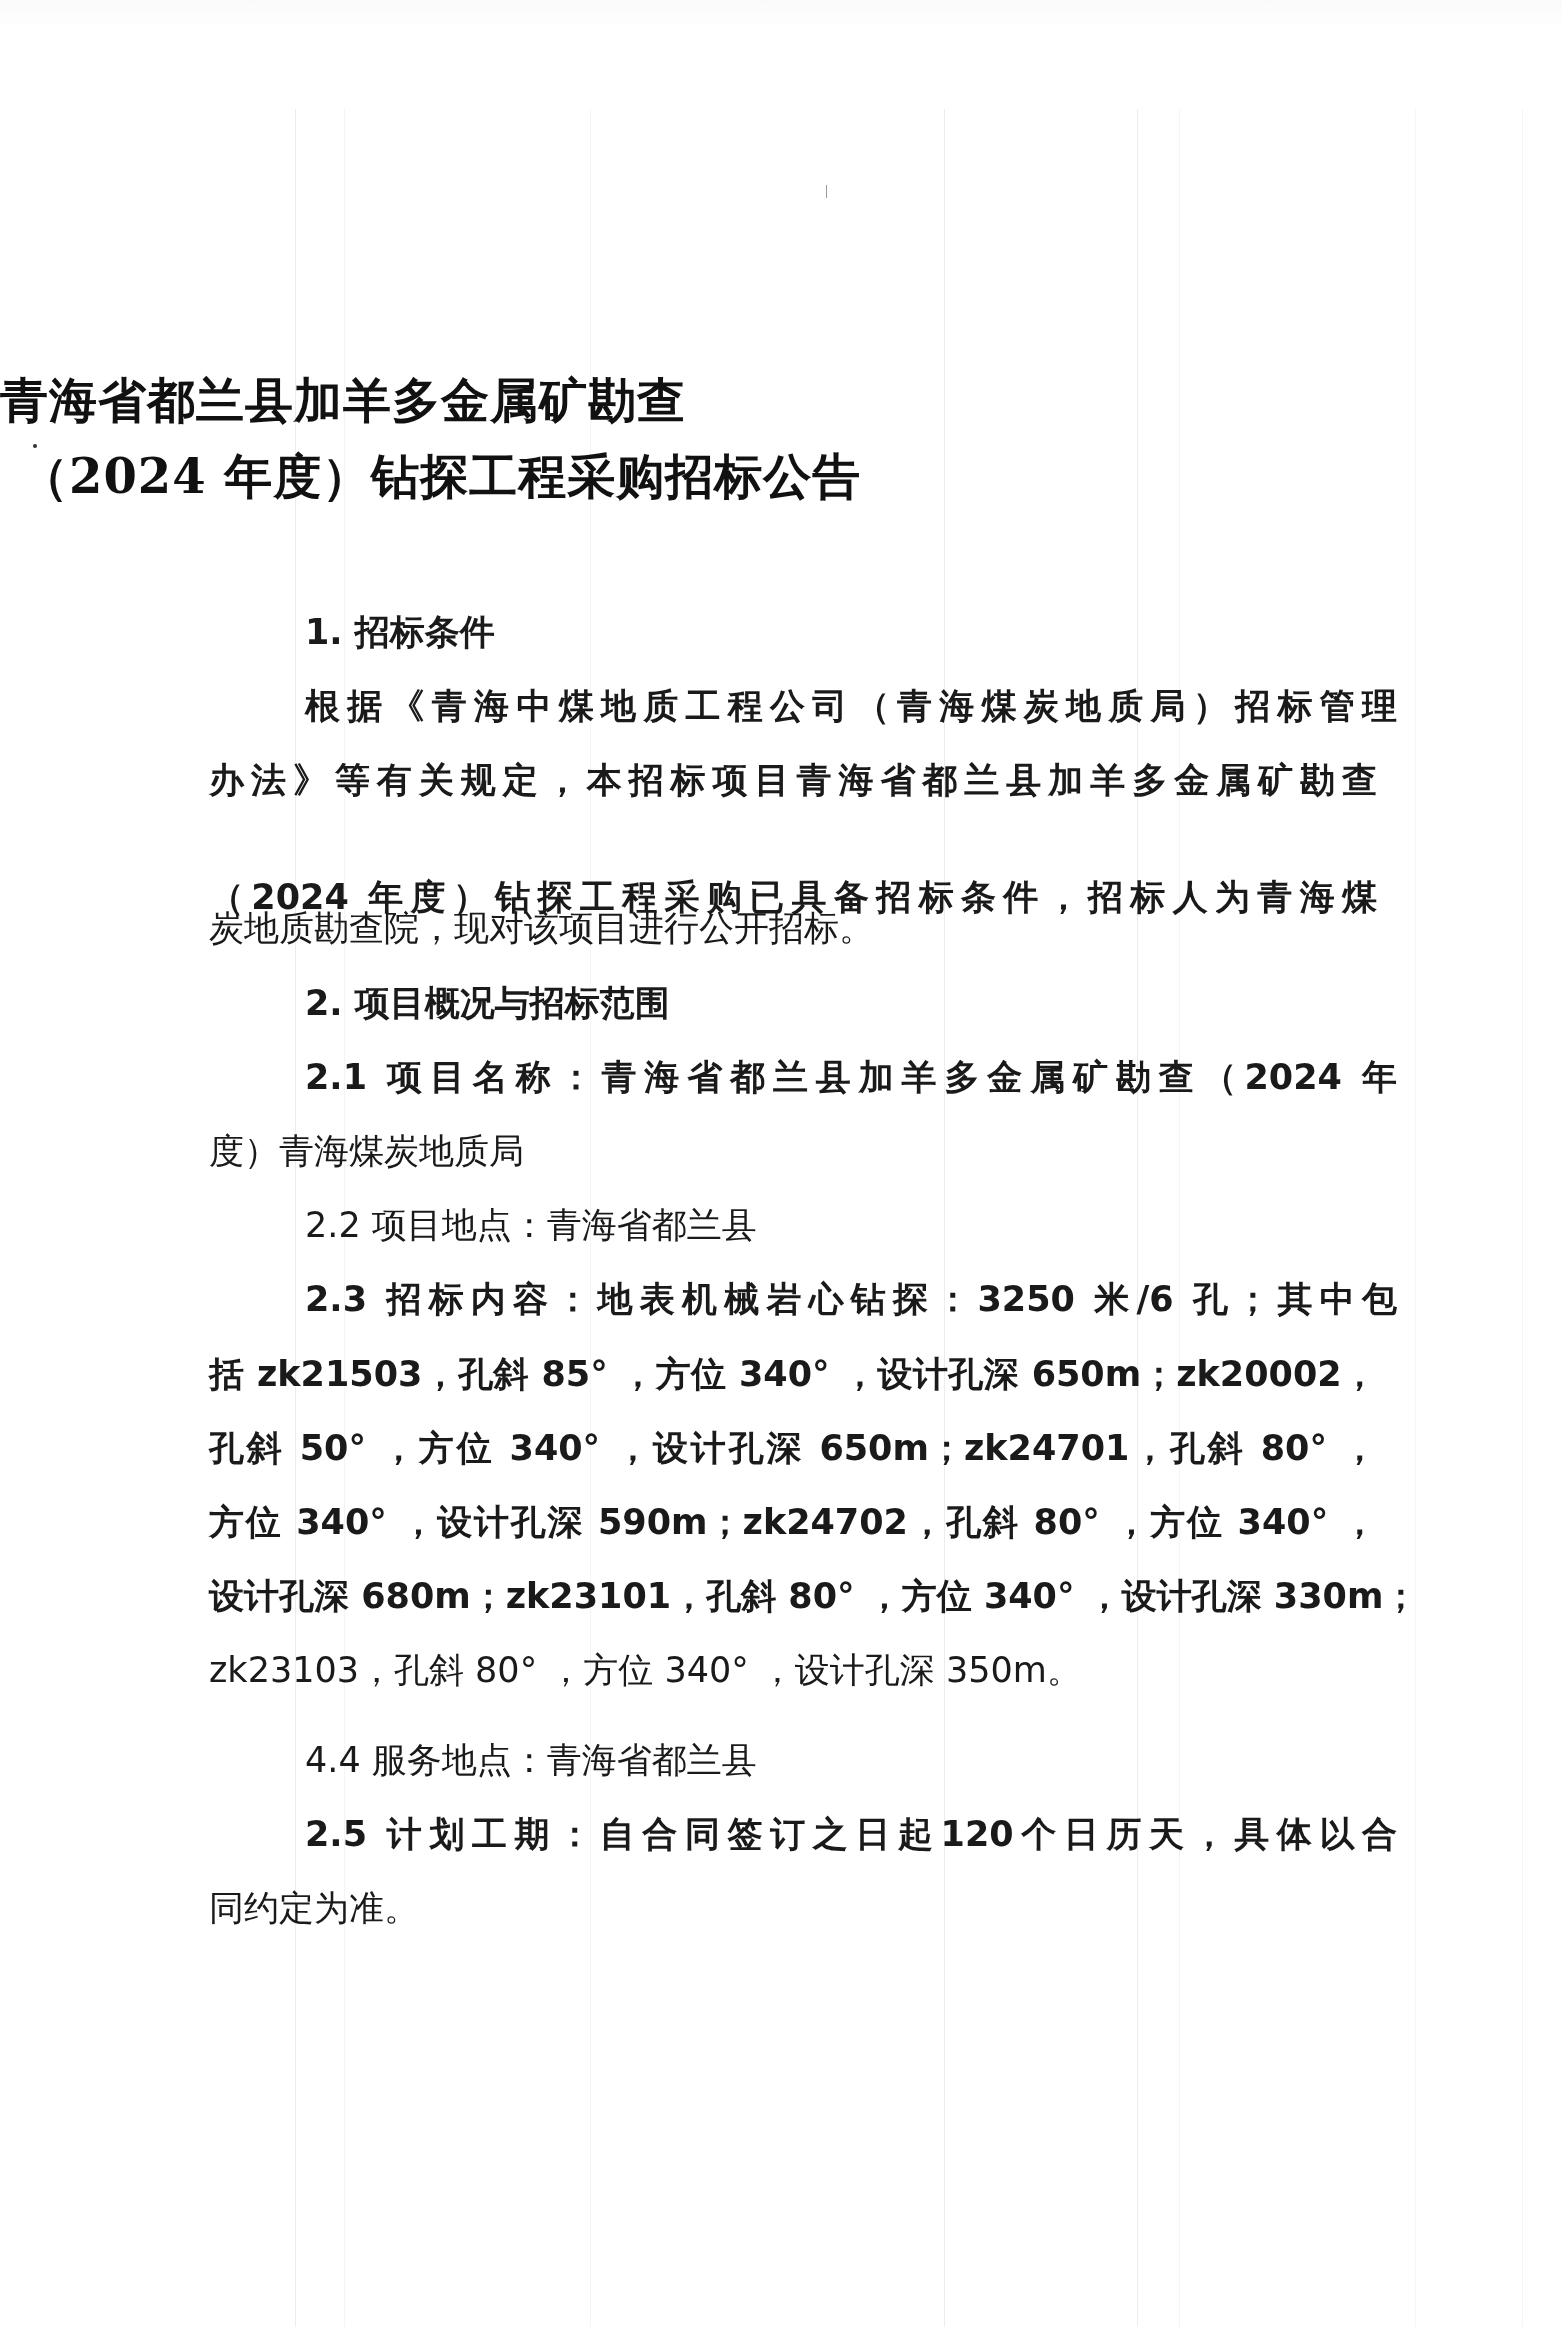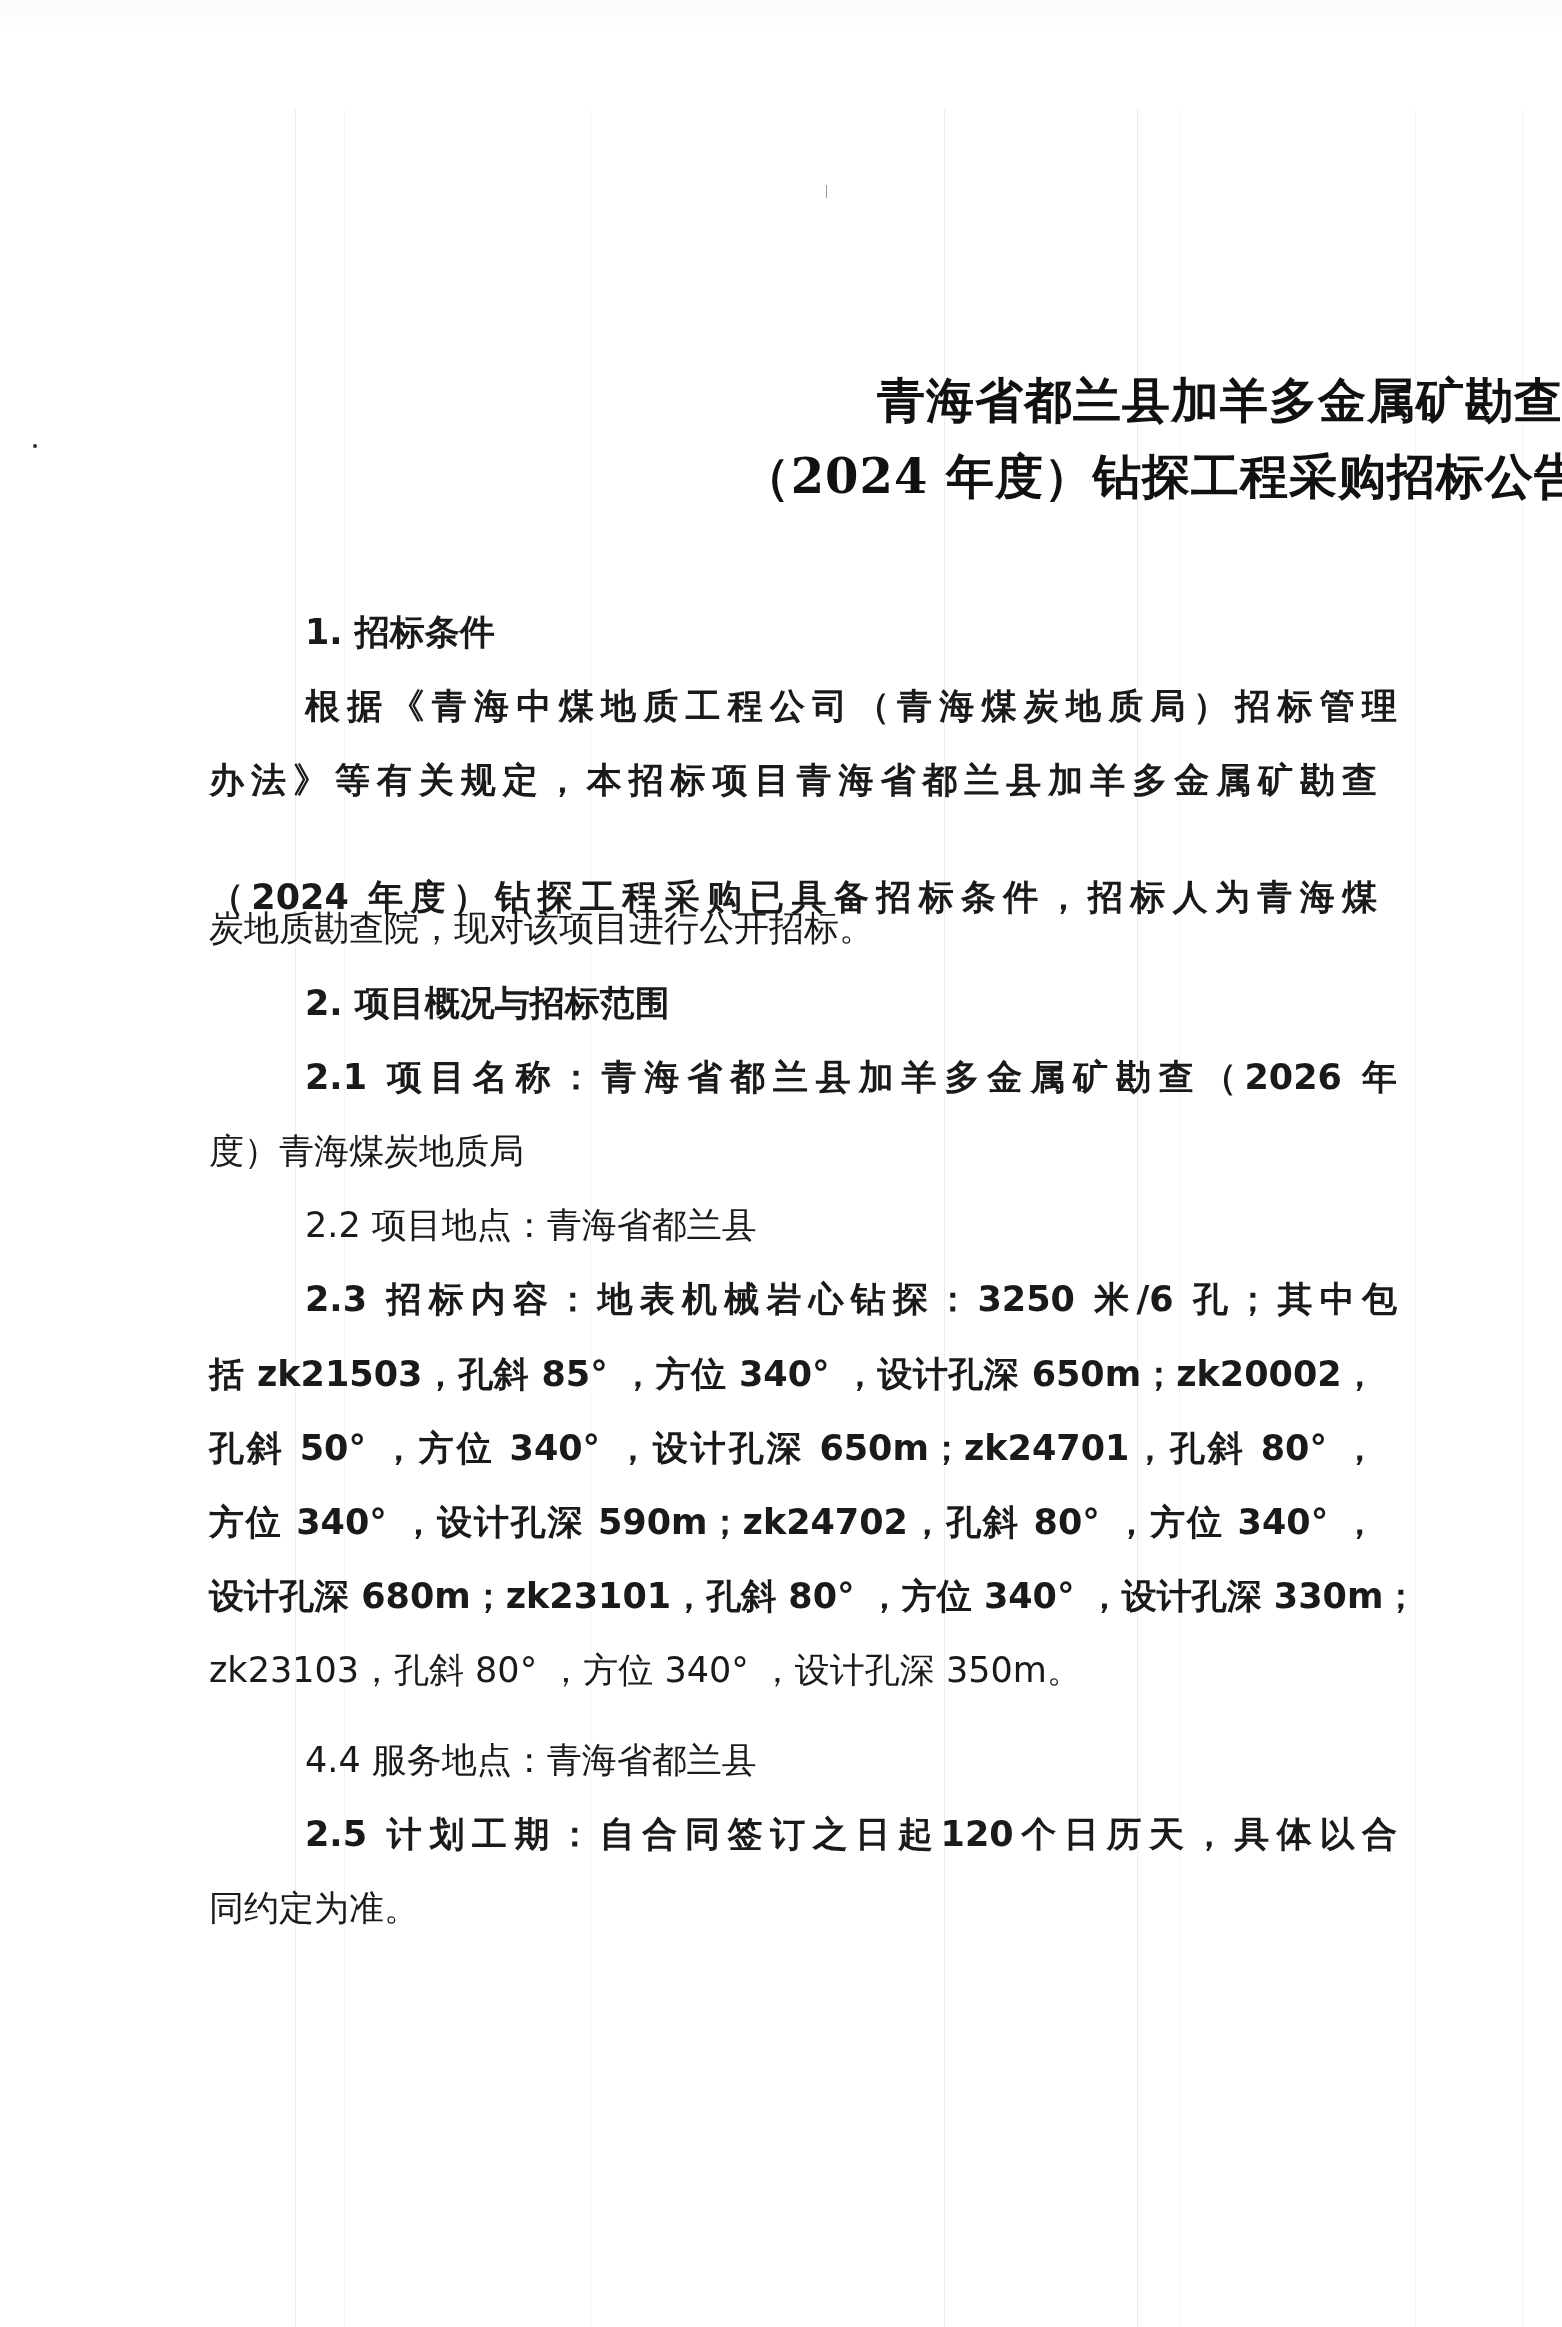--- a/index.html
+++ b/index.html
@@ -8,21 +8,21 @@
     background: #ffffff;
     position: relative; overflow: hidden;
     color: #1a1a1a;
   }
   .scanline { position: absolute; top: 109px; bottom: 0; width: 1px; background: #ecebef; }
   .scan-top { position: absolute; left: 0; right: 0; top: 0; height: 28.5px; background: linear-gradient(#fafafa, #ffffff); }
   .speck { position: absolute; background: #333; border-radius: 50%; }
   .tick { position: absolute; width: 1px; background: #999; }
 
   .title {
-    position: absolute; left: 0; width: 1563px; text-align: right;
+    position: absolute; left: 0; width: 1563px; text-align: left;
     font-family: "DejaVu Serif", "Liberation Serif", serif;
     font-weight: bold; font-size: 48px; letter-spacing: 1px; color: #111;
   }
   .t1 { top: 369px; }
   .t2 { top: 445px; padding-left: 20px; }
 
   .body {
     position: absolute; left: 209px; width: 1168px;
     font-family: "DejaVu Sans", "Liberation Sans", sans-serif;
     font-size: 35px; color: #1a1a1a;
@@ -54,21 +54,21 @@
 <div class="body">
 
   <div class="line ind h" style="top:609px">1.  招标条件</div>
   <div class="line ind just" style="top:683px">根据《青海中煤地质工程公司（青海煤炭地质局）招标管理</div>
   <div class="line just" style="top:757px">办法》等有关规定，本招标项目青海省都兰县加羊多金属矿勘查</div>
   <div class="line just" style="top:874px">（2024 年度）钻探工程采购已具备招标条件，招标人为青海煤</div>
   <div class="line" style="top:905px">炭地质勘查院，现对该项目进行公开招标。</div>
 
   <div class="line ind h" style="top:980px">2.  项目概况与招标范围</div>
 
-  <div class="line ind just" style="top:1054px">2.1 项目名称：青海省都兰县加羊多金属矿勘查（2026 年</div>
+  <div class="line ind just" style="top:1054px">2.1 项目名称：青海省都兰县加羊多金属矿勘查（2024 年</div>
   <div class="line" style="top:1128px">度）青海煤炭地质局</div>
 
   <div class="line ind" style="top:1202px">2.2 项目地点：青海省都兰县</div>
 
   <div class="line ind just" style="top:1276px">2.3 招标内容：地表机械岩心钻探：3250 米/6 孔；其中包</div>
   <div class="line just" style="top:1351px">括 zk21503，孔斜 85° ，方位 340° ，设计孔深 650m；zk20002，</div>
   <div class="line just" style="top:1425px">孔斜 50° ，方位 340° ，设计孔深 650m；zk24701，孔斜 80° ，</div>
   <div class="line just" style="top:1499px">方位 340° ，设计孔深 590m；zk24702，孔斜 80° ，方位 340° ，</div>
   <div class="line just" style="top:1573px">设计孔深 680m；zk23101，孔斜 80° ，方位 340° ，设计孔深 330m；</div>
   <div class="line" style="top:1647px">zk23103，孔斜 80° ，方位 340° ，设计孔深 350m。</div>

